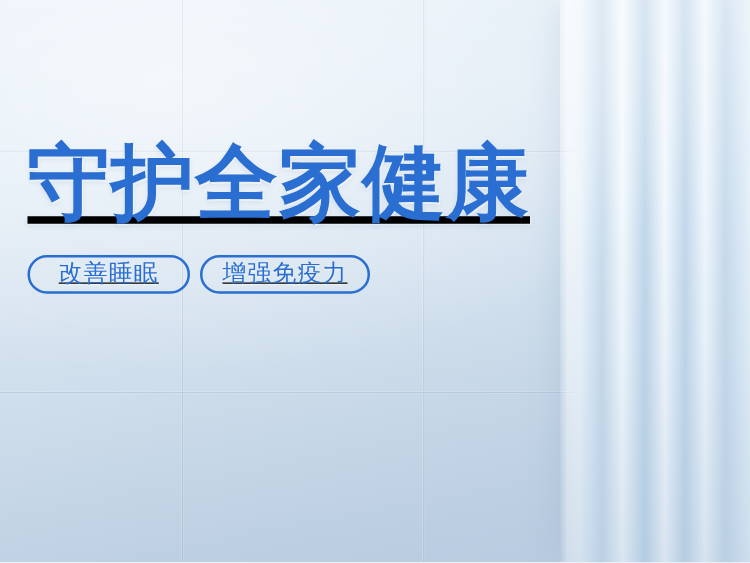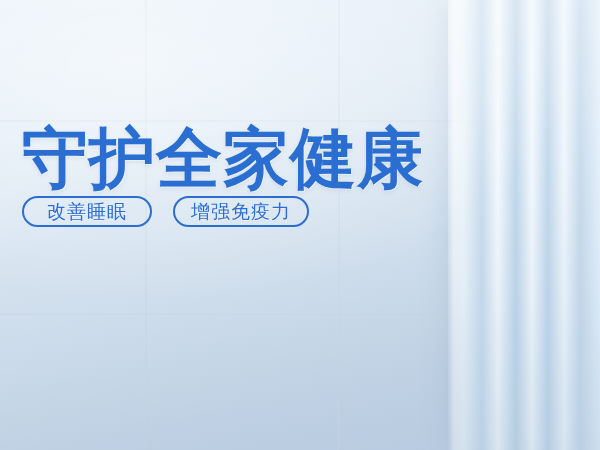--- a/index.html
+++ b/index.html
@@ -85,43 +85,44 @@
     pointer-events: none;
     background:
       radial-gradient(120% 85% at 22% 14%, rgba(255,255,255,0.55) 0%, rgba(255,255,255,0.00) 62%),
       linear-gradient(to bottom, rgba(255,255,255,0.10) 0%, rgba(255,255,255,0.00) 34%, rgba(150,175,202,0.16) 100%);
   }
 
   
   .content {
     position: absolute;
     left: 22px;
-    top: 126px;
+    top: 114px;
     width: 556px;
+    text-decoration: underline;
   }
 
   .headline {
     margin: 0;
     font-family: "DejaVu Sans", "Liberation Sans", sans-serif;
     font-size: 66px;
     line-height: 1.0;
     font-weight: 700;
     letter-spacing: 1px;
     color: #2a6ed2;
     white-space: nowrap;
     text-shadow:
        1px 1px 0 rgba(255,255,255,0.45),
        0 2px 4px rgba(120,150,185,0.18);
   }
 
   .tag-row {
     display: flex;
     align-items: flex-start;
-    gap: 21px;
-    margin-top: 4px;
+    gap: 8px;
+    margin-top: 24px;
   }
 
   .tag {
     display: inline-flex;
     align-items: center;
     justify-content: center;
     height: 31px;
     padding: 0 16px;
     min-width: 130px;
     box-sizing: border-box;

